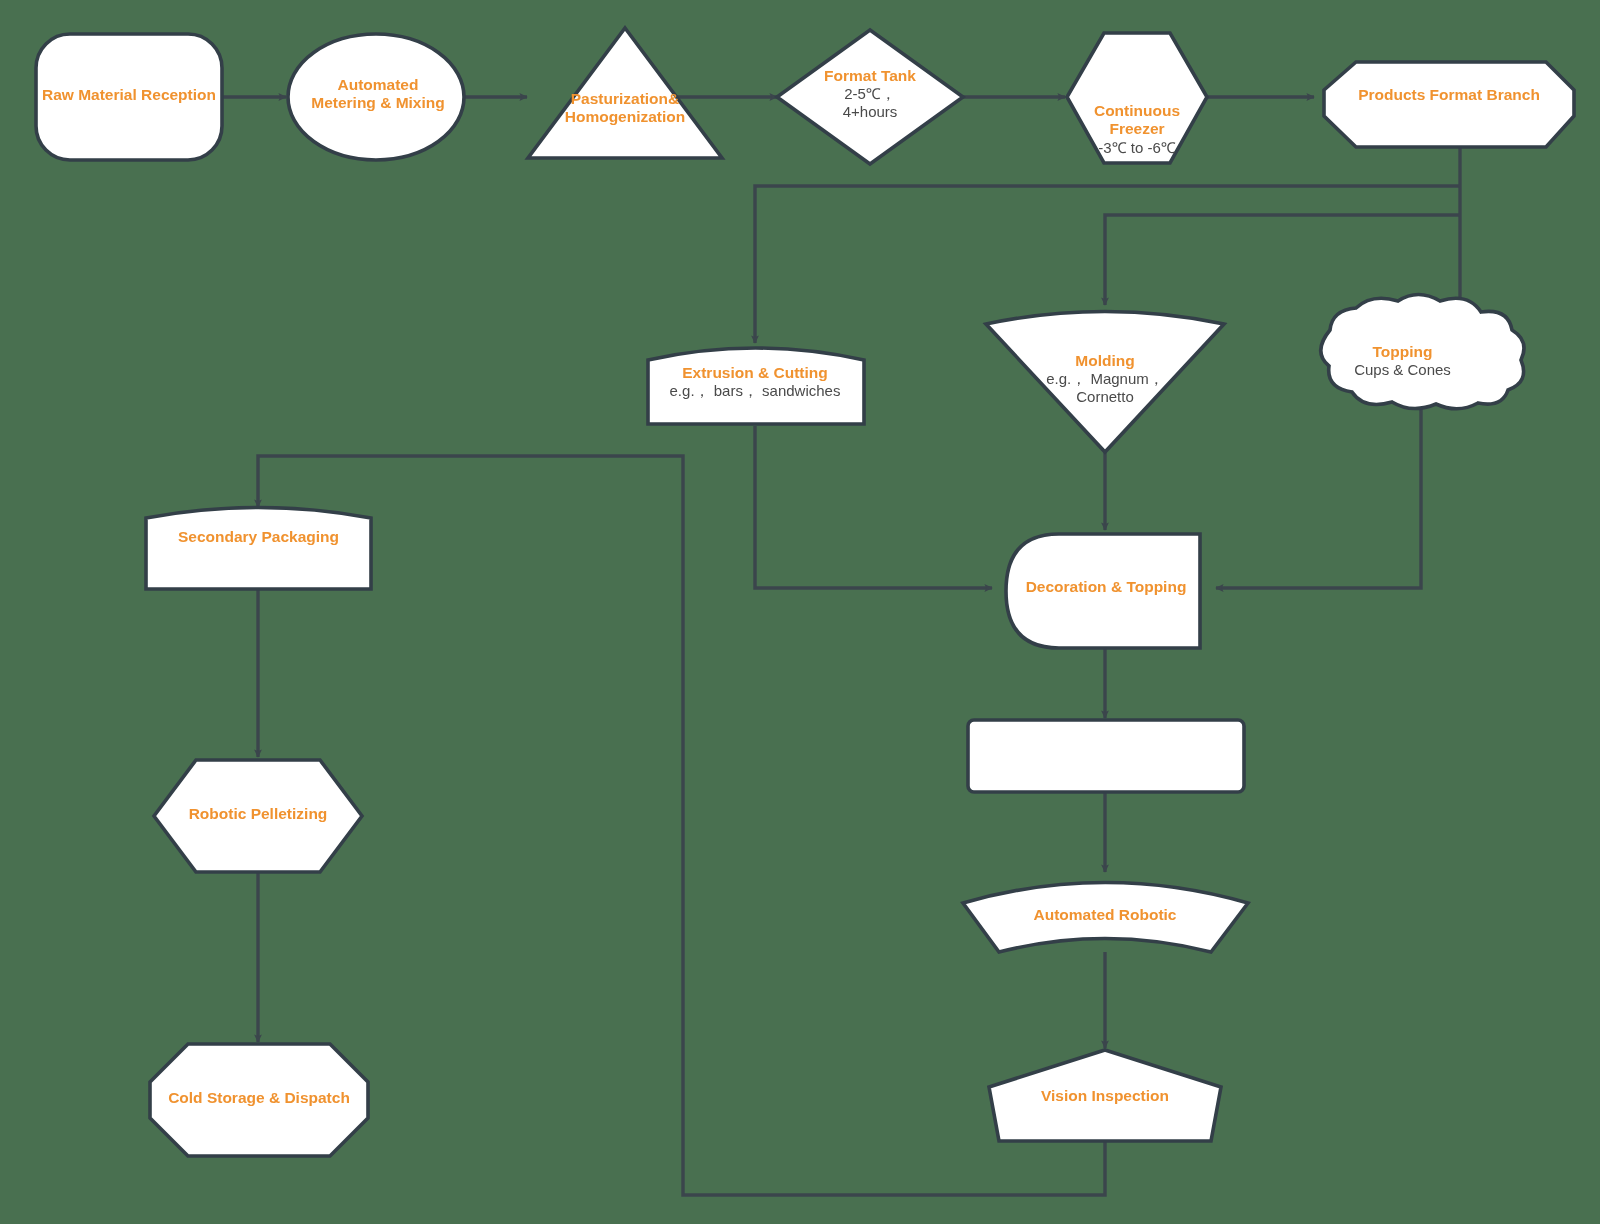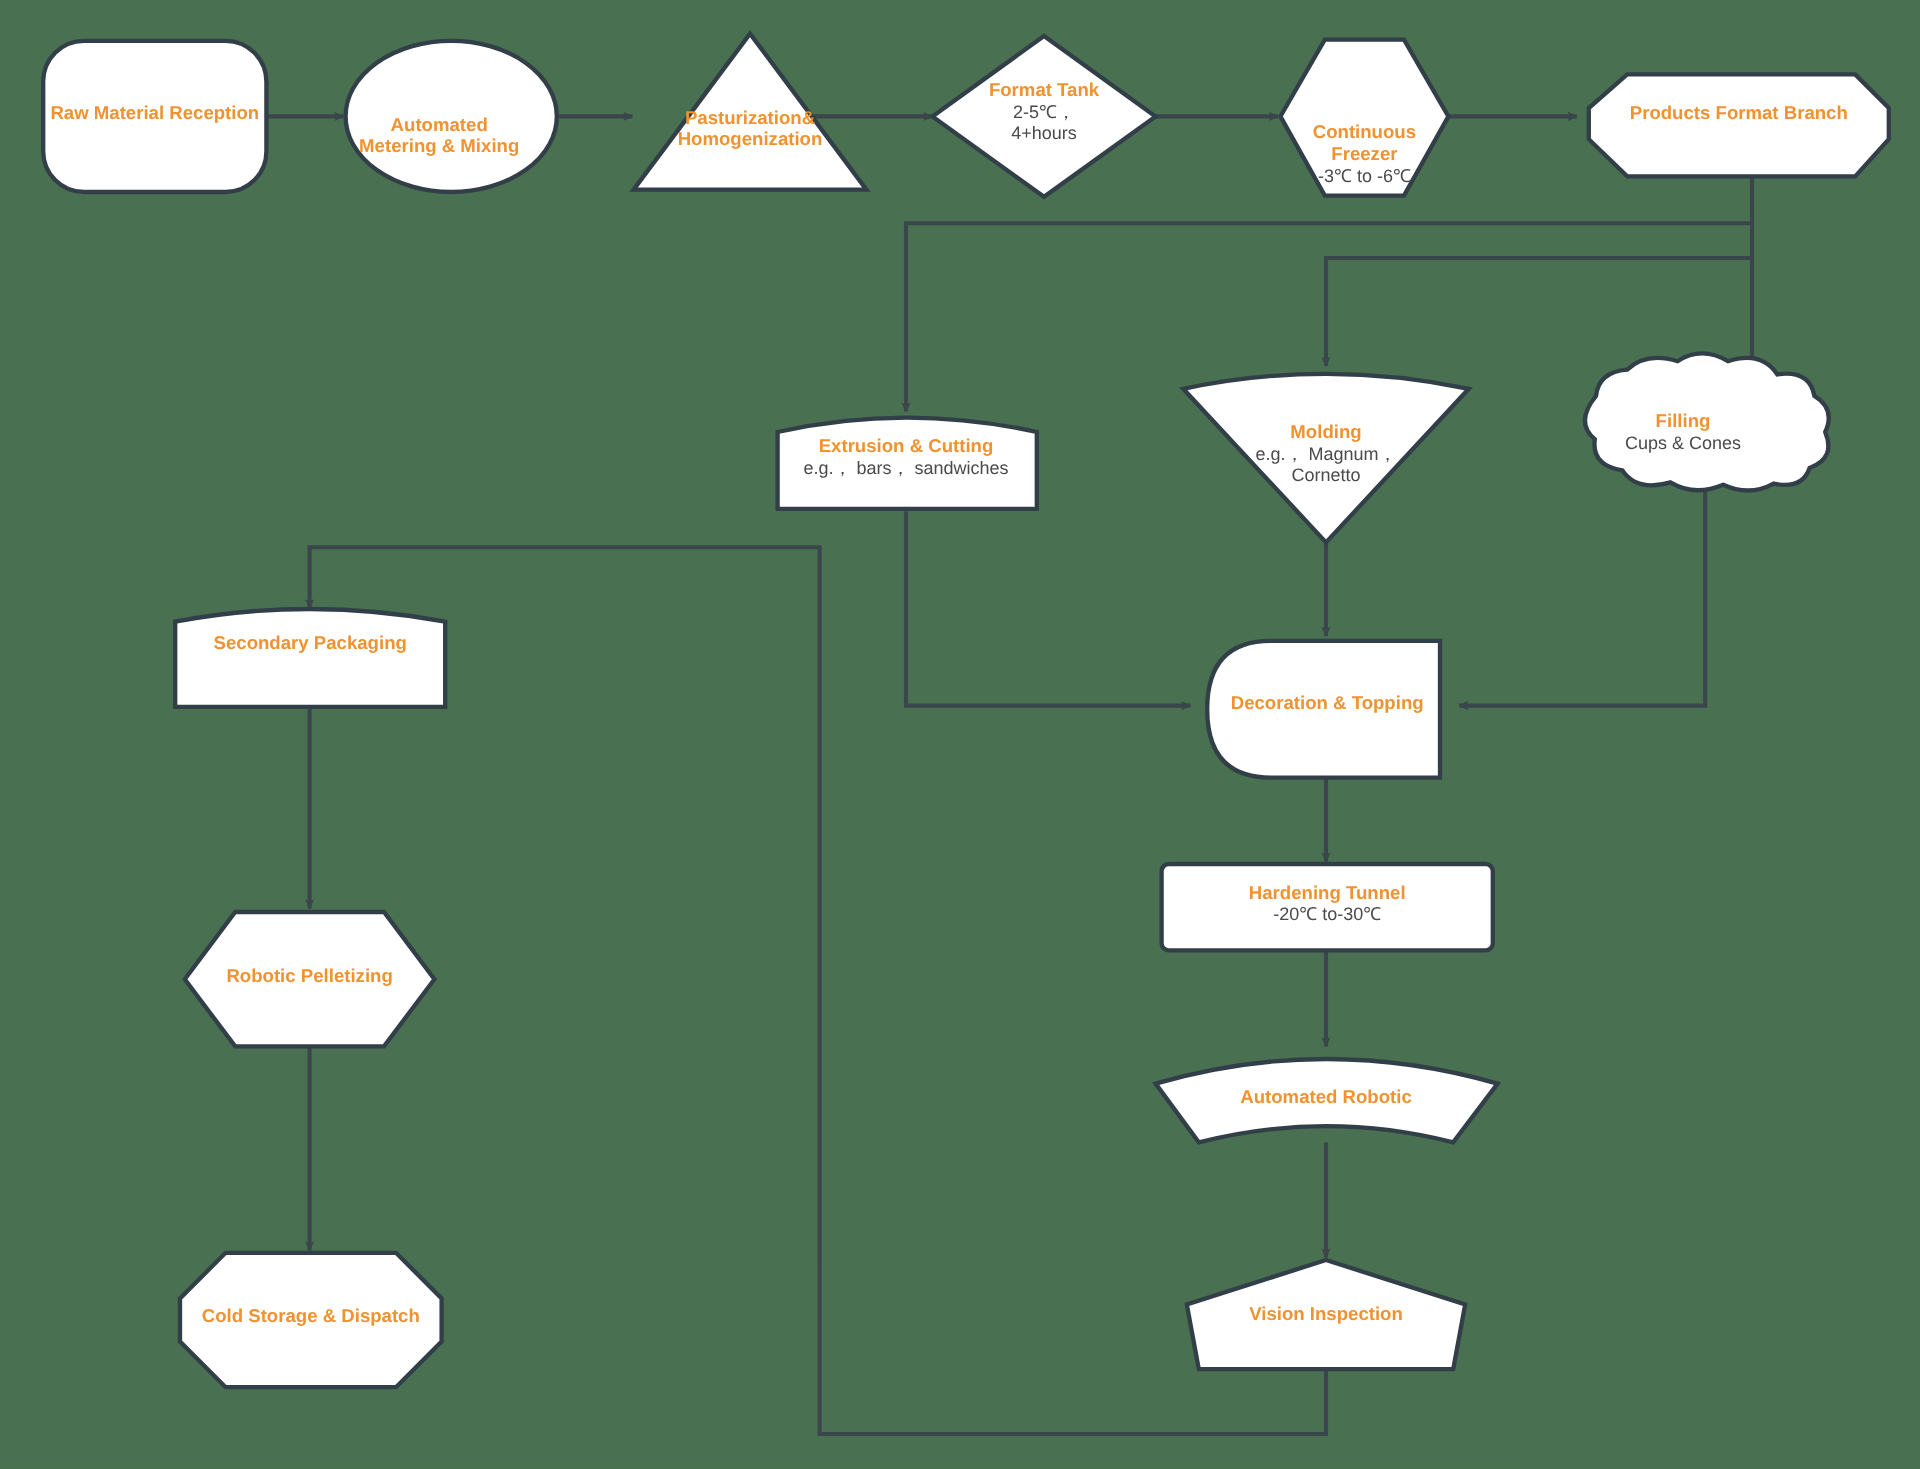--- a/index.html
+++ b/index.html
@@ -115,21 +115,21 @@
       <polygon points="196,760 320,760 362,816 320,872 196,872 154,816"></polygon>
 
       <polygon points="188,1044 330,1044 368,1082 368,1118 330,1156 188,1156 150,1118 150,1082"></polygon>
     </g>
   </svg>
 
   <div class="node-label" style="left:36px;top:86px;width:186px;">
     <div class="ttl">Raw Material Reception</div>
   </div>
 
-  <div class="node-label" style="left:276px;top:76px;width:180px;margin-top:20px;">
+  <div class="node-label" style="left:288px;top:76px;width:180px;">
     <div class="ttl">Automated</div>
     <div class="ttl">Metering &amp; Mixing</div>
   </div>
 
   <div class="node-label" style="left:520px;top:90px;width:210px;">
     <div class="ttl">Pasturization&amp;</div>
     <div class="ttl">Homogenization</div>
   </div>
 
   <div class="node-label" style="left:785px;top:67px;width:170px;">
@@ -153,32 +153,28 @@
     <div class="sub">e.g.， bars， sandwiches</div>
   </div>
 
   <div class="node-label" style="left:1005px;top:352px;width:200px;">
     <div class="ttl">Molding</div>
     <div class="sub">e.g.， Magnum，</div>
     <div class="sub">Cornetto</div>
   </div>
 
   <div class="node-label" style="left:1325px;top:343px;width:155px;">
-    <div class="ttl">Filling</div>
+    <div class="ttl">Topping</div>
     <div class="sub">Cups &amp; Cones</div>
   </div>
 
   <div class="node-label" style="left:1006px;top:578px;width:200px;text-align:center;">
     <div class="ttl">Decoration &amp; Topping</div>
   </div>
 
-  <div class="node-label" style="left:968px;top:736px;width:276px;">
-    <div class="ttl">Hardening Tunnel</div>
-    <div class="sub">-20℃ to-30℃</div>
-  </div>
 
   <div class="node-label" style="left:975px;top:906px;width:260px;">
     <div class="ttl">Automated Robotic</div>
   </div>
 
   <div class="node-label" style="left:989px;top:1087px;width:232px;">
     <div class="ttl">Vision Inspection</div>
   </div>
 
   <div class="node-label" style="left:146px;top:528px;width:225px;">

